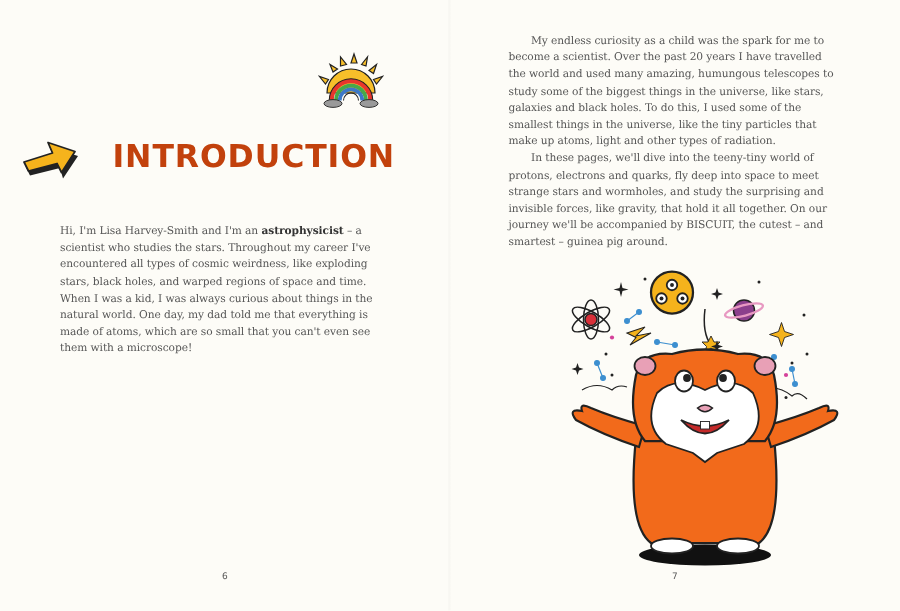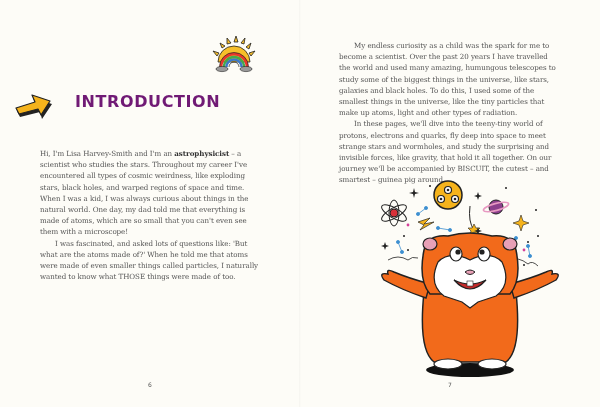--- a/index.html
+++ b/index.html
@@ -18,33 +18,33 @@
     .gutter {
       position: absolute; left: 299px; top: 0; width: 2px; height: 407px;
       background: linear-gradient(to right, rgba(0,0,0,0.03), rgba(0,0,0,0.00));
     }
     .rainbow { position: absolute; left: 212px; top: 34px; width: 44px; height: 40px; }
     .arrow { position: absolute; left: 14px; top: 92px; width: 42px; height: 32px; }
     .title {
       position: absolute; left: 75px; top: 92px;
       font-family: "DejaVu Sans", sans-serif;
       font-weight: bold;
-      font-size: 16px;
+      font-size: 21px;
       letter-spacing: 0.6px;
-      color: #701a75;
+      color: #c2410c;
     }
     .body-text {
       position: absolute;
       font-size: 7.1px;
       line-height: 11.2px;
       color: #555;
       letter-spacing: -0.05px;
     }
     .left-text { left: 40px; top: 148px; width: 222px; }
-    .right-text { left: 339px; top: 40px; width: 222px; }
+    .right-text { left: 339px; top: 21px; width: 222px; }
     .body-text p { margin: 0; }
     .body-text p.indent { text-indent: 15px; }
     .body-text strong { color: #333; font-weight: bold; }
     .page-num {
       position: absolute; top: 381px;
       font-size: 6px; color: #555;
       font-family: "DejaVu Sans", sans-serif;
     }
     .pn-left { left: 148px; }
     .mascot { position: absolute; left: 378px; top: 180px; width: 184px; height: 200px; }
@@ -80,21 +80,20 @@
 
     <svg class="arrow" viewBox="0 0 42 32">
       <path d="M3 19 L22 13 L19 6 L38 12 L28 27 L26 20 L6 25 Z" fill="#222"></path>
       <path d="M2 16 L21 10 L18 3 L36 9 L27 23 L24 17 L5 22 Z" fill="#f5b31c" stroke="#222" stroke-width="1.2" stroke-linejoin="round"></path>
     </svg>
 
     <div class="title">INTRODUCTION</div>
 
     <div class="body-text left-text">
       <p><span>Hi, I'm Lisa Harvey-Smith and I'm an </span><strong>astrophysicist</strong><span> – a scientist who studies the stars. Throughout my career I've encountered all types of cosmic weirdness, like exploding stars, black holes, and warped regions of space and time. When I was a kid, I was always curious about things in the natural world. One day, my dad told me that everything is made of atoms, which are so small that you can't even see them with a microscope!</span></p>
-      <p class="indent">I was fascinated, and asked lots of questions like: 'But what are the atoms made of?' When he told me that atoms were made of even smaller things called particles, I naturally wanted to know what THOSE things were made of too.</p>
     </div>
 
     <div class="page-num pn-left">6</div>
   </div>
 
   <div class="gutter"></div>
 
   <div class="page page-right">
     <div class="body-text right-text" style="left:39px;">
       <p class="indent">My endless curiosity as a child was the spark for me to become a scientist. Over the past 20 years I have travelled the world and used many amazing, humungous telescopes to study some of the biggest things in the universe, like stars, galaxies and black holes. To do this, I used some of the smallest things in the universe, like the tiny particles that make up atoms, light and other types of radiation.</p>

